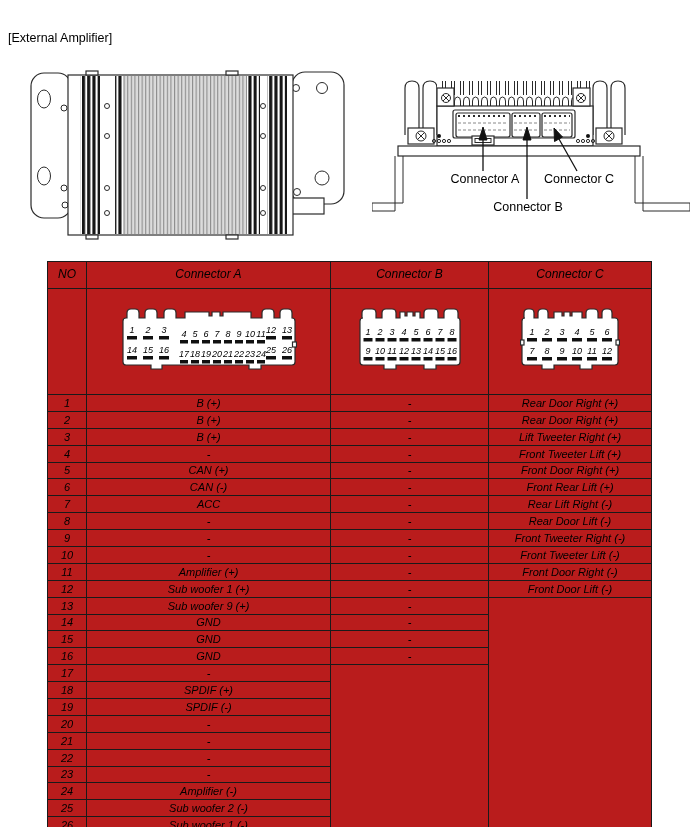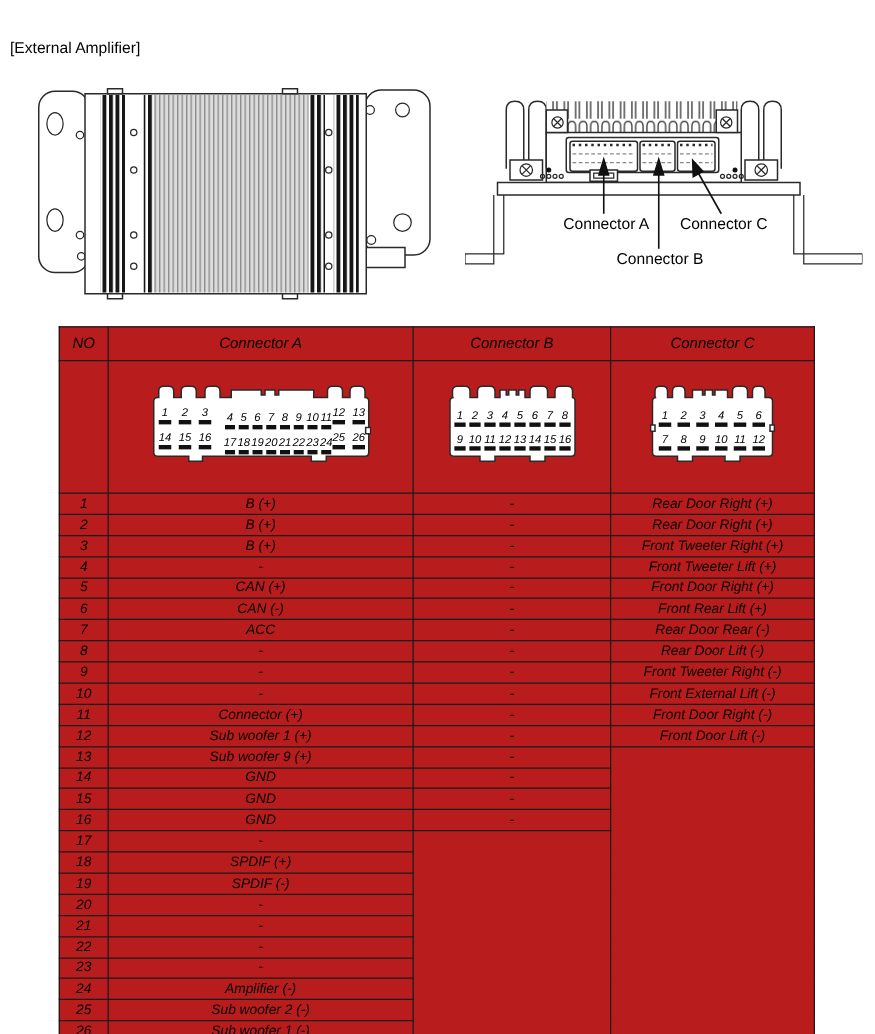--- a/index.html
+++ b/index.html
@@ -350,21 +350,21 @@
         <tr>
           <td>2</td>
           <td>B (+)</td>
           <td>-</td>
           <td>Rear Door Right (+)</td>
         </tr>
         <tr>
           <td>3</td>
           <td>B (+)</td>
           <td>-</td>
-          <td>Front Tweeter Right (+)</td>
+          <td>Lift Tweeter Right (+)</td>
         </tr>
         <tr>
           <td>4</td>
           <td>-</td>
           <td>-</td>
           <td>Front Tweeter Lift (+)</td>
         </tr>
         <tr>
           <td>5</td>
           <td>CAN (+)</td>
@@ -374,43 +374,43 @@
         <tr>
           <td>6</td>
           <td>CAN (-)</td>
           <td>-</td>
           <td>Front Rear Lift (+)</td>
         </tr>
         <tr>
           <td>7</td>
           <td>ACC</td>
           <td>-</td>
-          <td>Rear Door Rear (-)</td>
+          <td>Rear Lift Right (-)</td>
         </tr>
         <tr>
           <td>8</td>
           <td>-</td>
           <td>-</td>
           <td>Rear Door Lift (-)</td>
         </tr>
         <tr>
           <td>9</td>
           <td>-</td>
           <td>-</td>
           <td>Front Tweeter Right (-)</td>
         </tr>
         <tr>
           <td>10</td>
           <td>-</td>
           <td>-</td>
-          <td>Front External Lift (-)</td>
+          <td>Front Tweeter Lift (-)</td>
         </tr>
         <tr>
           <td>11</td>
-          <td>Connector (+)</td>
+          <td>Amplifier (+)</td>
           <td>-</td>
           <td>Front Door Right (-)</td>
         </tr>
         <tr>
           <td>12</td>
           <td>Sub woofer 1 (+)</td>
           <td>-</td>
           <td>Front Door Lift (-)</td>
         </tr>
         <tr>

